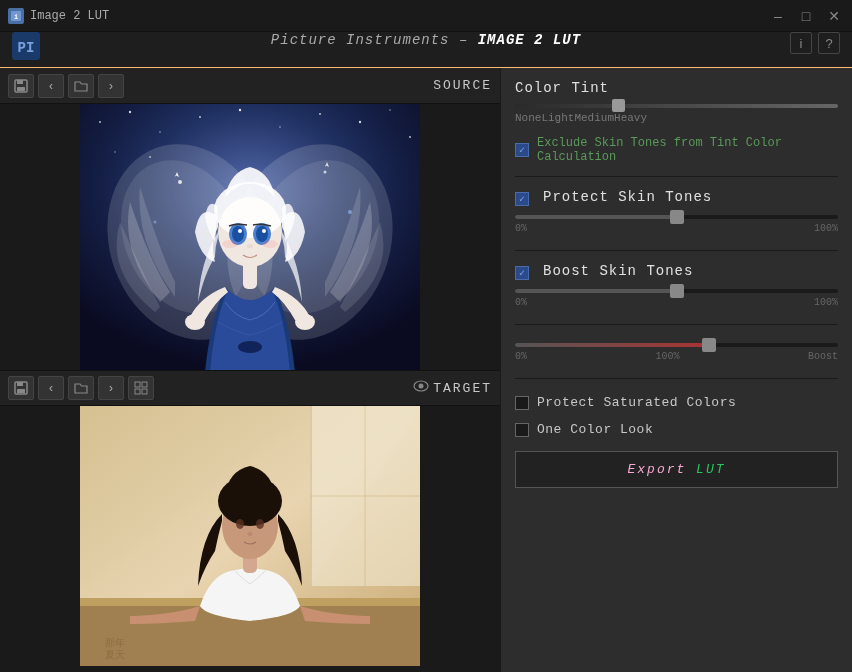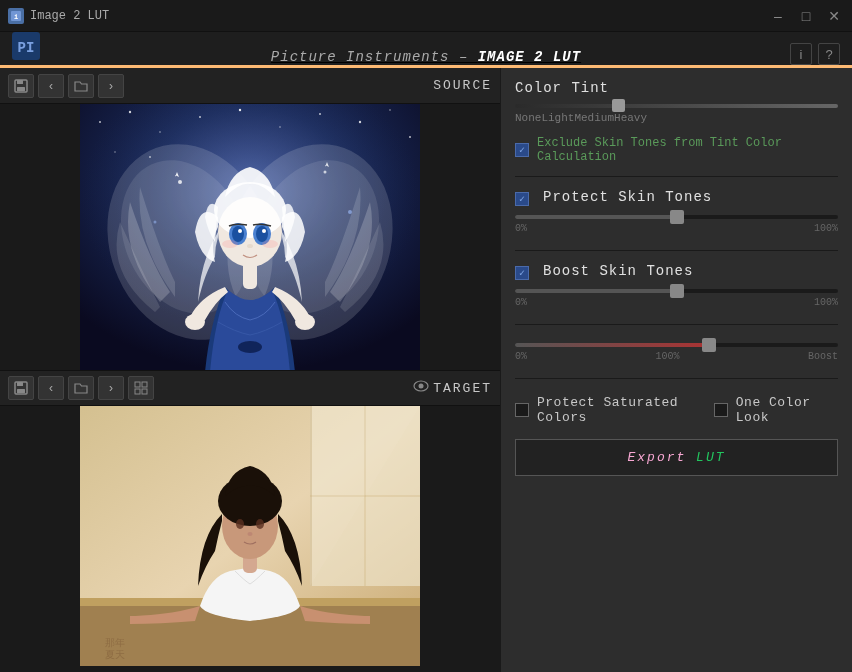--- a/index.html
+++ b/index.html
@@ -55,25 +55,24 @@
       display: flex;
       align-items: center;
       justify-content: center;
     }
 
     
     .app-header {
       background: #1e1e1e;
       height: 36px;
       display: flex;
-      align-items: flex-end;
-      justify-content: center;
-      border-bottom: 3px solid #fdba74;
+      align-items: flex-start;
+      justify-content: center;
+      border-bottom: 1px solid #fdba74;
       position: relative;
-      text-decoration: underline;
     }
     .app-header-logo {
       position: absolute;
       left: 12px;
       color: #555;
       font-size: 16px;
     }
     .app-header-right {
       position: absolute;
       right: 12px;
@@ -302,22 +301,22 @@
     
     .divider {
       height: 1px;
       background: #1a1a1a;
       margin: 2px 0;
     }
 
     
     .checks-section {
       display: flex;
-      flex-direction: row;
-      gap: 0;
+      flex-direction: column;
+      gap: 12px;
       margin-top: 4px;
     }
 
     
     .source-image-inner {
       width: 340px;
       height: 270px;
       position: relative;
       overflow: hidden;
     }

